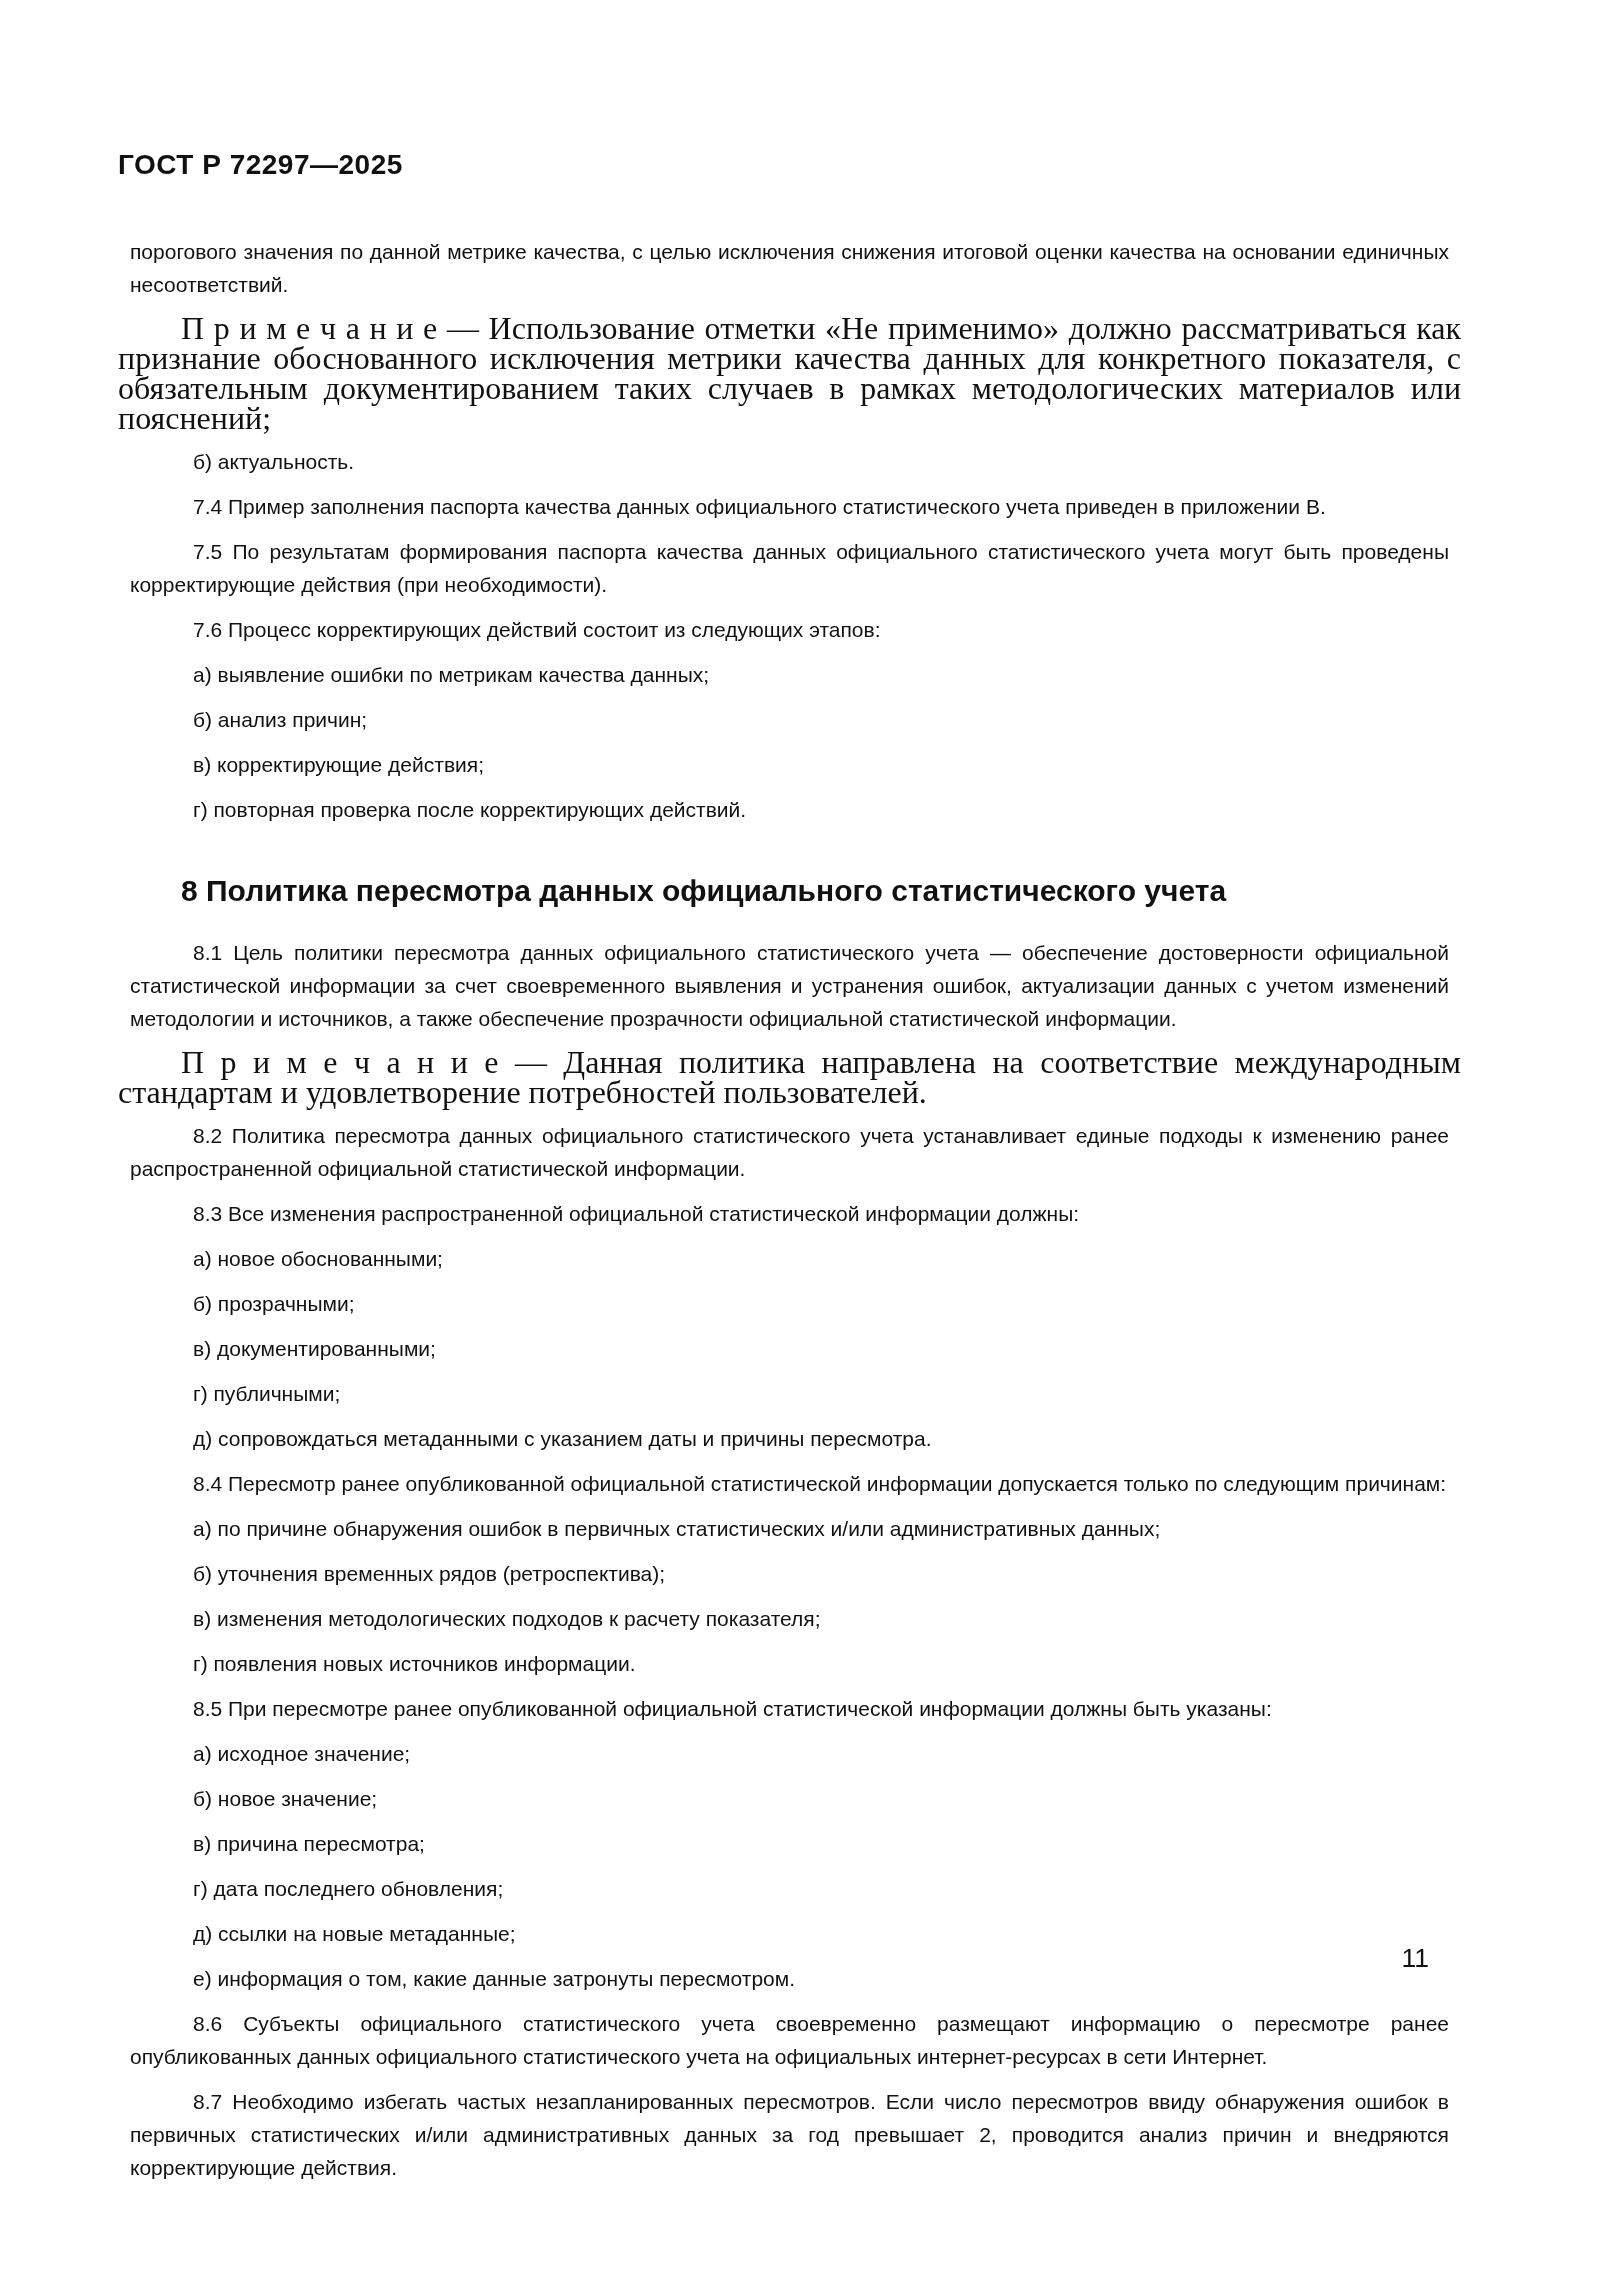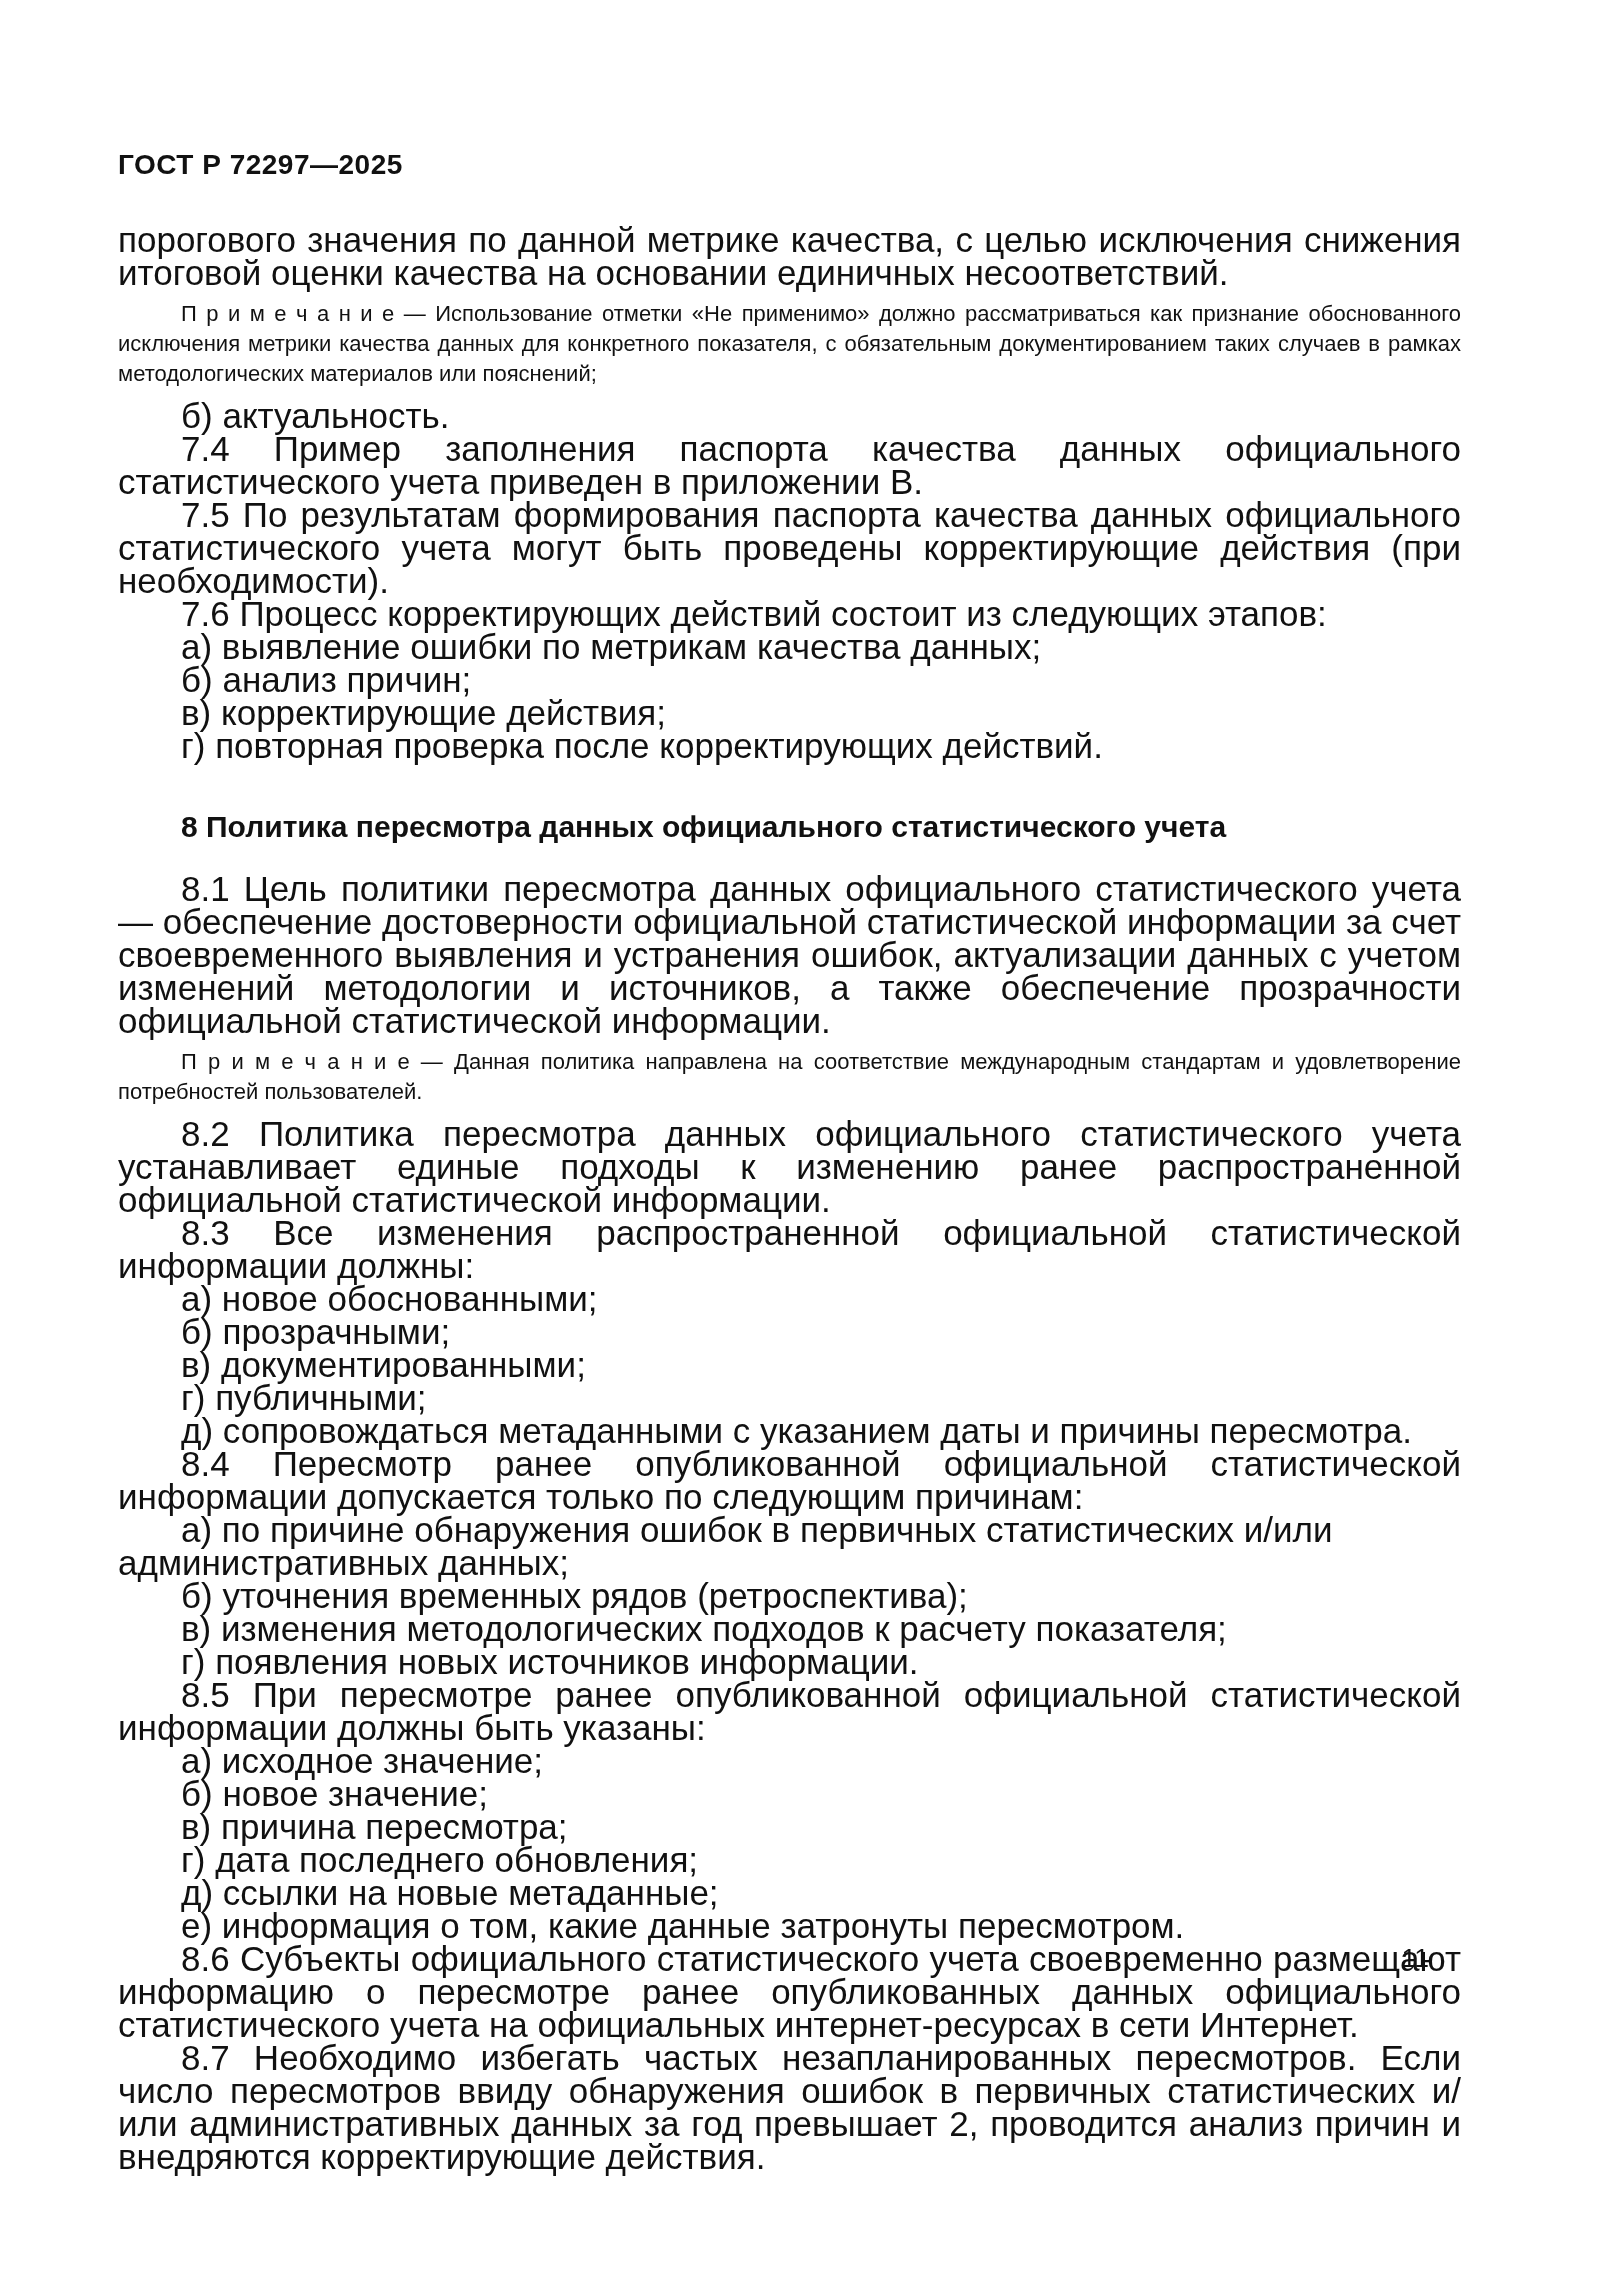--- a/index.html
+++ b/index.html
@@ -27,40 +27,41 @@
     line-height: 35px;
     letter-spacing: 0.5px;
   }
   .content {
     position: absolute;
     top: 223px;
     left: 118px;
     width: 1343px;
   }
   .content p {
-    margin: 0;
-    font-size: 35px;
+    margin: 12px;
+    font-size: 21px;
     line-height: 33px;
     text-align: justify;
   }
   p.b-cont {
     text-indent: 0;
   }
   p.b-body {
     text-indent: 63px;
   }
   p.b-list {
     text-indent: 63px;
     text-align: left;
   }
   p.b-note {
-    font-size: 22px;
+    font-size: 32px;
     line-height: 30px;
     text-indent: 63px;
     margin: 10px 0;
+    font-family: Liberation Serif, serif;
   }
   p.b-heading {
     font-weight: bold;
     font-size: 30px;
     line-height: 39px;
     text-indent: 63px;
     text-align: left;
     margin: 45px 0 26px 0;
   }
   .page-footer {

